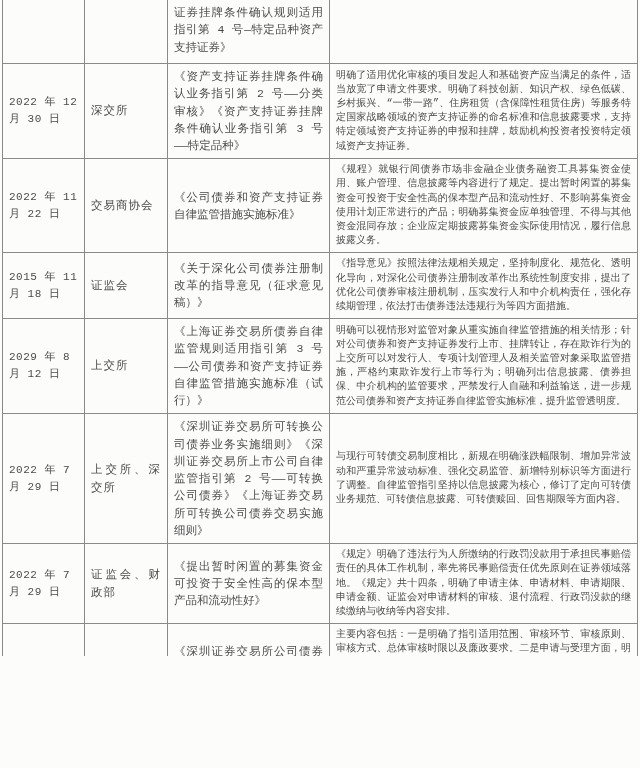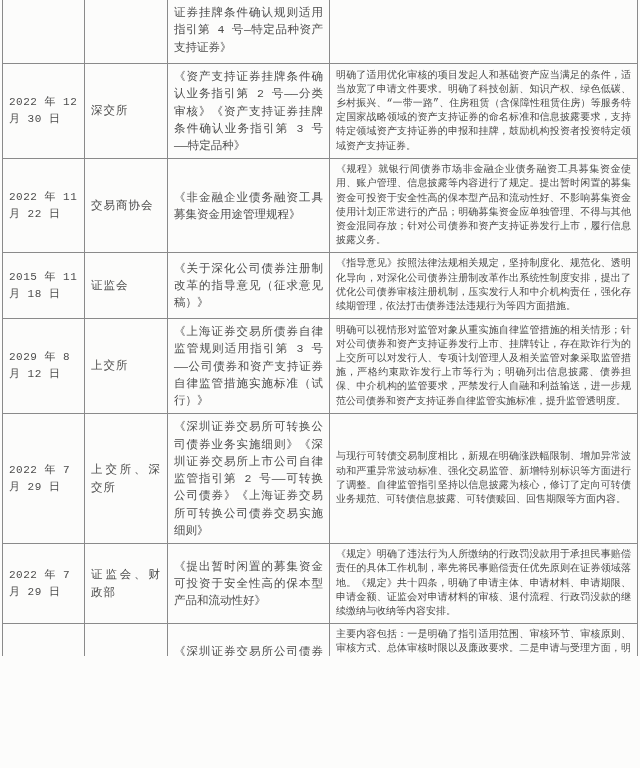--- a/index.html
+++ b/index.html
@@ -91,22 +91,22 @@
       </tr>
       <tr class="r1">
         <td class="c-date">2022 年 12 月 30 日</td>
         <td class="c-issuer">深交所</td>
         <td class="c-title">《资产支持证券挂牌条件确认业务指引第 2 号——分类审核》《资产支持证券挂牌条件确认业务指引第 3 号——特定品种》</td>
         <td class="c-summary">明确了适用优化审核的项目发起人和基础资产应当满足的条件，适当放宽了申请文件要求。明确了科技创新、知识产权、绿色低碳、乡村振兴、“一带一路”、住房租赁（含保障性租赁住房）等服务特定国家战略领域的资产支持证券的命名标准和信息披露要求，支持特定领域资产支持证券的申报和挂牌，鼓励机构投资者投资特定领域资产支持证券。</td>
       </tr>
       <tr class="r2">
         <td class="c-date">2022 年 11 月 22 日</td>
         <td class="c-issuer">交易商协会</td>
-        <td class="c-title">《非金融企业债务融资工具募集资金用途管理规程》</td>
-        <td class="c-summary">《规程》就银行间债券市场非金融企业债务融资工具募集资金使用、账户管理、信息披露等内容进行了规定。提出暂时闲置的募集资金可投资于安全性高的保本型产品和流动性好、不影响募集资金使用计划正常进行的产品；明确募集资金应单独管理、不得与其他资金混同存放；针对公司债券和资产支持证券发行上市，履行信息披露义务。</td>
+        <td class="c-title">《公司债券和资产支持证券自律监管措施实施标准》</td>
+        <td class="c-summary">《规程》就银行间债券市场非金融企业债务融资工具募集资金使用、账户管理、信息披露等内容进行了规定。提出暂时闲置的募集资金可投资于安全性高的保本型产品和流动性好、不影响募集资金使用计划正常进行的产品；明确募集资金应单独管理、不得与其他资金混同存放；企业应定期披露募集资金实际使用情况，履行信息披露义务。</td>
       </tr>
       <tr class="r3">
         <td class="c-date">2015 年 11 月 18 日</td>
         <td class="c-issuer">证监会</td>
         <td class="c-title">《关于深化公司债券注册制改革的指导意见（征求意见稿）》</td>
         <td class="c-summary">《指导意见》按照法律法规相关规定，坚持制度化、规范化、透明化导向，对深化公司债券注册制改革作出系统性制度安排，提出了优化公司债券审核注册机制，压实发行人和中介机构责任，强化存续期管理，依法打击债券违法违规行为等四方面措施。</td>
       </tr>
       <tr class="r4">
         <td class="c-date">2029 年 8 月 12 日</td>
         <td class="c-issuer">上交所</td>

